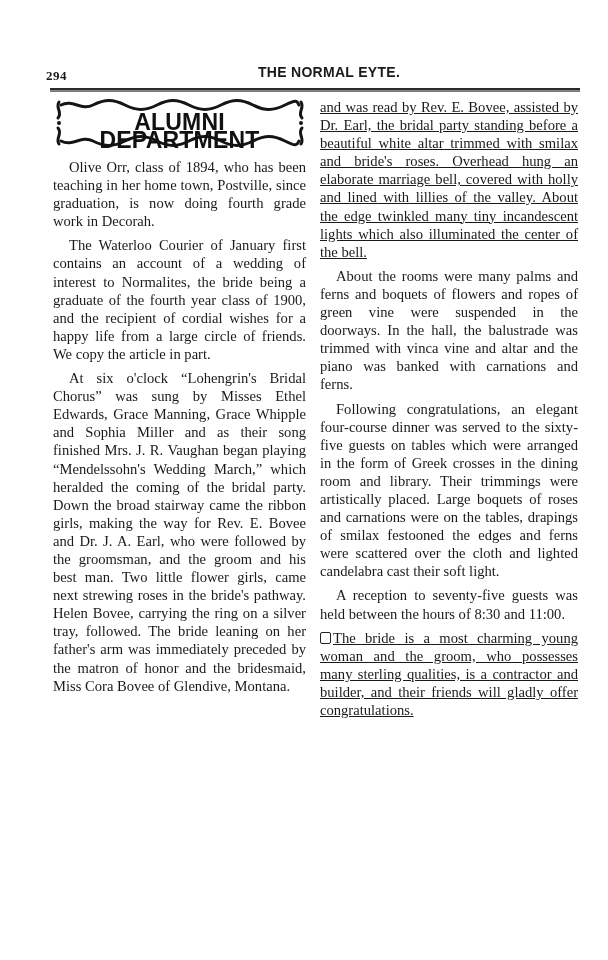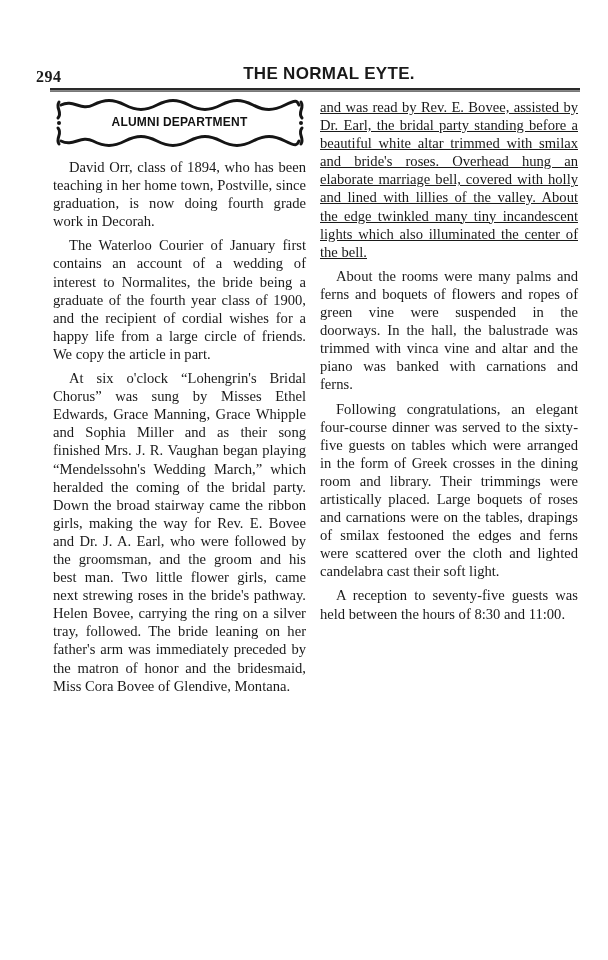--- a/index.html
+++ b/index.html
@@ -2,26 +2,26 @@
 <html><head>
   <meta charset="utf-8">
   <style>
     html, body { margin: 0; padding: 0; background: #ffffff; }
     body {
       width: 608px; height: 960px; position: relative; overflow: hidden;
       font-family: "DejaVu Serif", "Liberation Serif", serif;
       color: #1a1a1a;
     }
     .page-number {
-      position: absolute; left: 36px; top: 68px;
-      font-family: "Liberation Serif", serif; font-size: 16px; font-weight: bold; letter-spacing: 0.5px;
+      position: absolute; left: 46px; top: 68px;
+      font-family: "Liberation Serif", serif; font-size: 13px; font-weight: bold; letter-spacing: 0.5px;
     }
     .running-head {
       position: absolute; left: 0; right: 0; top: 64px; text-align: center;
-      font-family: "Liberation Sans", sans-serif; font-weight: bold; font-size: 17px; letter-spacing: 0.3px;
+      font-family: "Liberation Sans", sans-serif; font-weight: bold; font-size: 14px; letter-spacing: 0.3px;
       padding-left: 50px;
     }
     .rule {
       position: absolute; left: 50px; width: 530px; top: 88px; height: 4px;
       border-top: 2px solid #2a2a2a; border-bottom: 1px solid #777;
       box-sizing: border-box; background: #888;
     }
     .col {
       position: absolute; top: 98px;
       font-family: "Liberation Serif", serif; font-size: 14.6px; line-height: 18.1px;
@@ -30,21 +30,21 @@
     .col-left { left: 53px; width: 253px; }
     .col-right { left: 320px; width: 258px; }
     .para { margin: 0 0 6px 0; text-indent: 16px; }
     .para.noindent { text-indent: 0; text-decoration: underline; }
     .dept-box {
       position: relative; width: 253px; height: 50px; margin-bottom: 10px;
     }
     .dept-box svg { position: absolute; left: 0; top: 0; }
     .dept-title {
       position: absolute; left: 0; right: 0; top: 15px; text-align: center;
-      font-family: "Liberation Sans", sans-serif; font-weight: bold; font-size: 12px; letter-spacing: 0.2px;
+      font-family: "Liberation Sans", sans-serif; font-weight: bold; font-size: 23px; letter-spacing: 0.2px;
       color: #111;
     }
     .ornament-mark {
       display: inline-block; width: 11px; height: 12px; border: 1.5px solid #222;
       border-radius: 2px; margin-right: 2px; vertical-align: -1px; box-sizing: border-box;
     }
   </style>
 </head>
 <body>
 
@@ -63,23 +63,24 @@
         <path d="M248 4 C 252 10, 244 14, 249 20"></path>
         <path d="M248 46 C 252 40, 244 36, 249 30"></path>
       </g>
       <g fill="#151515">
         <circle cx="6" cy="25" r="2"></circle>
         <circle cx="248" cy="25" r="2"></circle>
       </g>
     </svg>
     <div class="dept-title">ALUMNI DEPARTMENT</div>
   </div>
-  <p class="para">David Orr, class of 1894, who has been teaching in her home town, Postville, since graduation, is now doing fourth grade work in Decorah.</p>
+  <p class="para">Olive Orr, class of 1894, who has been teaching in her home town, Postville, since graduation, is now doing fourth grade work in Decorah.</p>
   <p class="para">The Waterloo Courier of January first contains an account of a wedding of interest to Normalites, the bride being a graduate of the fourth year class of 1900, and the recipient of cordial wishes for a happy life from a large circle of friends.  We copy the article in part.</p>
   <p class="para">At six o'clock “Lohengrin's Bridal Chorus” was sung by Misses Ethel Edwards, Grace Manning, Grace Whipple and Sophia Miller and as their song finished Mrs. J. R. Vaughan began playing “Mendelssohn's Wedding March,” which heralded the coming of the bridal party.  Down the broad stairway came the ribbon girls, making the way for Rev. E. Bovee and Dr. J. A. Earl, who were followed by the groomsman, and the groom and his best man.  Two little flower girls, came next strewing roses in the bride's pathway.  Helen Bovee, carrying the ring on a silver tray, followed.  The bride leaning on her father's arm was immediately preceded by the matron of honor and the bridesmaid, Miss Cora Bovee of Glendive, Montana.</p>
 </div>
 
 <div class="col col-right">
   <p class="para noindent">and was read by Rev. E. Bovee, assisted by Dr. Earl, the bridal party standing before a beautiful white altar trimmed with smilax and bride's roses.  Overhead hung an elaborate marriage bell, covered with holly and lined with lillies of the valley.  About the edge twinkled many tiny incandescent lights which also illuminated the center of the bell.</p>
   <p class="para">About the rooms were many palms and ferns and boquets of flowers and ropes of green vine were suspended in the doorways.  In the hall, the balustrade was trimmed with vinca vine and altar and the piano was banked with carnations and ferns.</p>
   <p class="para">Following congratulations, an elegant four-course dinner was served to the sixty-five guests on tables which were arranged in the form of Greek crosses in the dining room and library.  Their trimmings were artistically placed.  Large boquets of roses and carnations were on the tables, drapings of smilax festooned the edges and ferns were scattered over the cloth and lighted candelabra cast their soft light.</p>
   <p class="para">A reception to seventy-five guests was held between the hours of 8:30 and 11:00.</p>
+  <p class="para noindent"><span class="ornament-mark"></span><span>The bride is a most charming young woman and the groom, who possesses many sterling qualities, is a contractor and builder, and their friends will gladly offer congratulations.</span></p>
 </div>
 
 </body></html>

